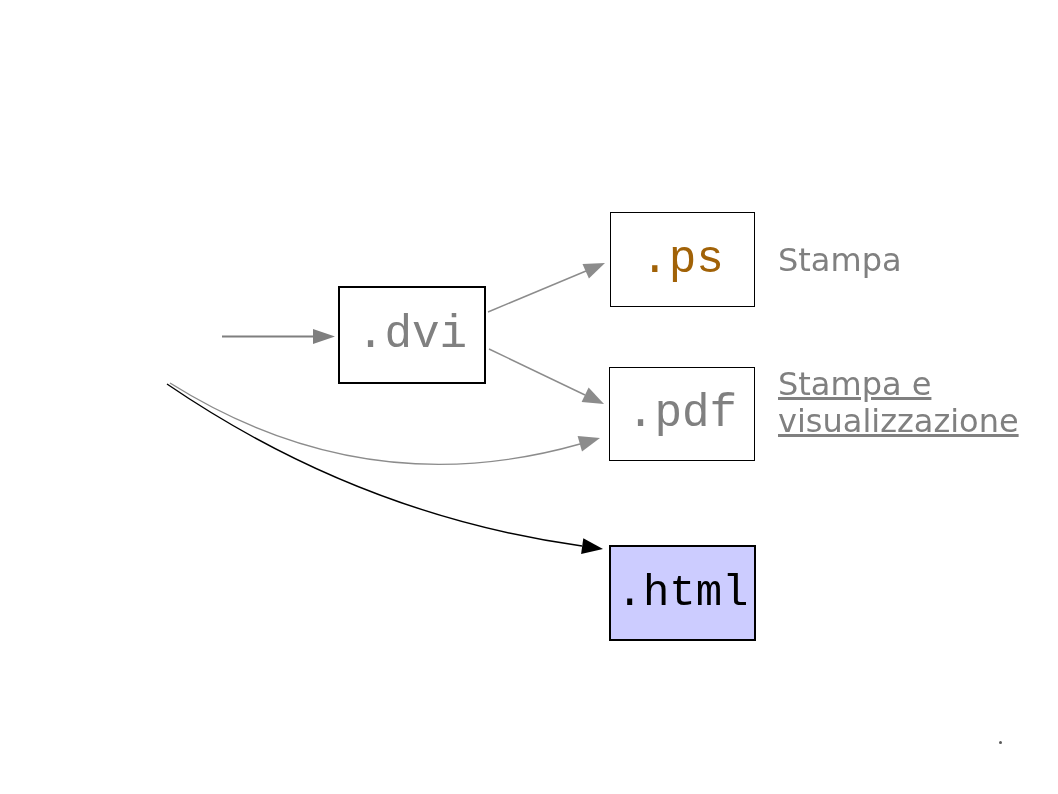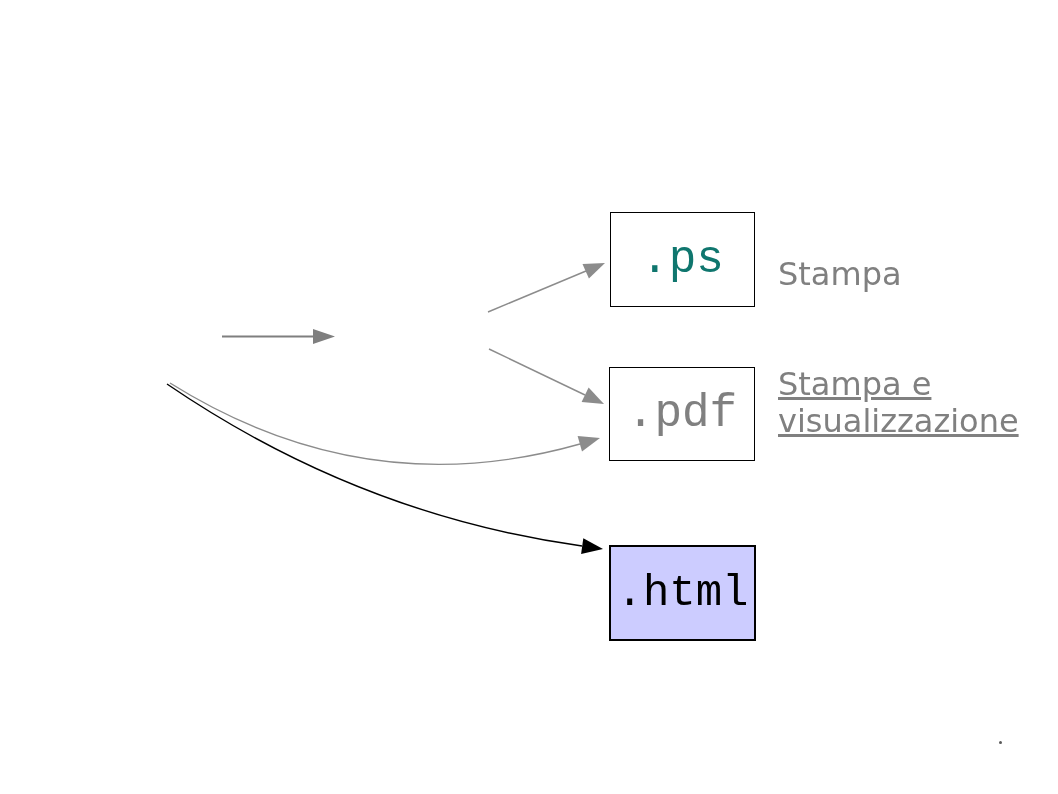--- a/index.html
+++ b/index.html
@@ -29,41 +29,41 @@
   .node-tex {
     left: 73px; top: 287px; width: 145px; height: 96px;
     background: #ccccff; border: 2px solid #000000; color: #000000;
   }
   .node-dvi {
     left: 338px; top: 286px; width: 148px; height: 98px;
     background: #ffffff; border: 2px solid #000000; color: #808080;
   }
   .node-ps {
     left: 610px; top: 212px; width: 145px; height: 95px;
-    background: #ffffff; border: 1px solid #000000; color: #0f766e; text-align: right;
+    background: #ffffff; border: 1px solid #000000; color: #a16207; text-align: right;
   }
   .node-pdf {
     left: 609px; top: 367px; width: 146px; height: 94px;
     background: #ffffff; border: 1px solid #000000; color: #808080;
   }
   .node-html {
     left: 609px; top: 497px; width: 147px; height: 96px;
     background: #ccccff; border: 2px solid #000000; color: #000000;
     font-size: 44px;
     margin-top: 48px;
   }
   .annotation {
     position: absolute;
     left: 778px;
     color: #808080;
     font-size: 32px;
     line-height: 37px;
     white-space: nowrap;
   }
-  .annotation-ps { top: 242px; margin-top: 14px; }
+  .annotation-ps { top: 242px; }
   .annotation-pdf { top: 366px; text-decoration: underline; }
   #edges {
     position: absolute;
     left: 0; top: 0;
     width: 1058px;
     height: 794px;
     pointer-events: none;
   }
   .footer-dot {
     position: absolute;
@@ -102,20 +102,23 @@
       <polygon points="600,438 582.0,451.4 577.6,436.0" fill="#8c8c8c"></polygon>
     </g>
 
     <g>
       <path d="M 167,384 Q 359,515 582,546" fill="none" stroke="#000000" stroke-width="1.4"></path>
       <polygon points="603,549 581.1,554.0 583.3,538.2" fill="#000000"></polygon>
     </g>
   </svg>
 
 
+  <div class="node node-dvi">
+    <span>.dvi</span>
+  </div>
 
   <div class="node node-ps">
     <span>.ps</span>
   </div>
 
   <div class="node node-pdf">
     <span>.pdf</span>
   </div>
 
   <div class="node node-html">

